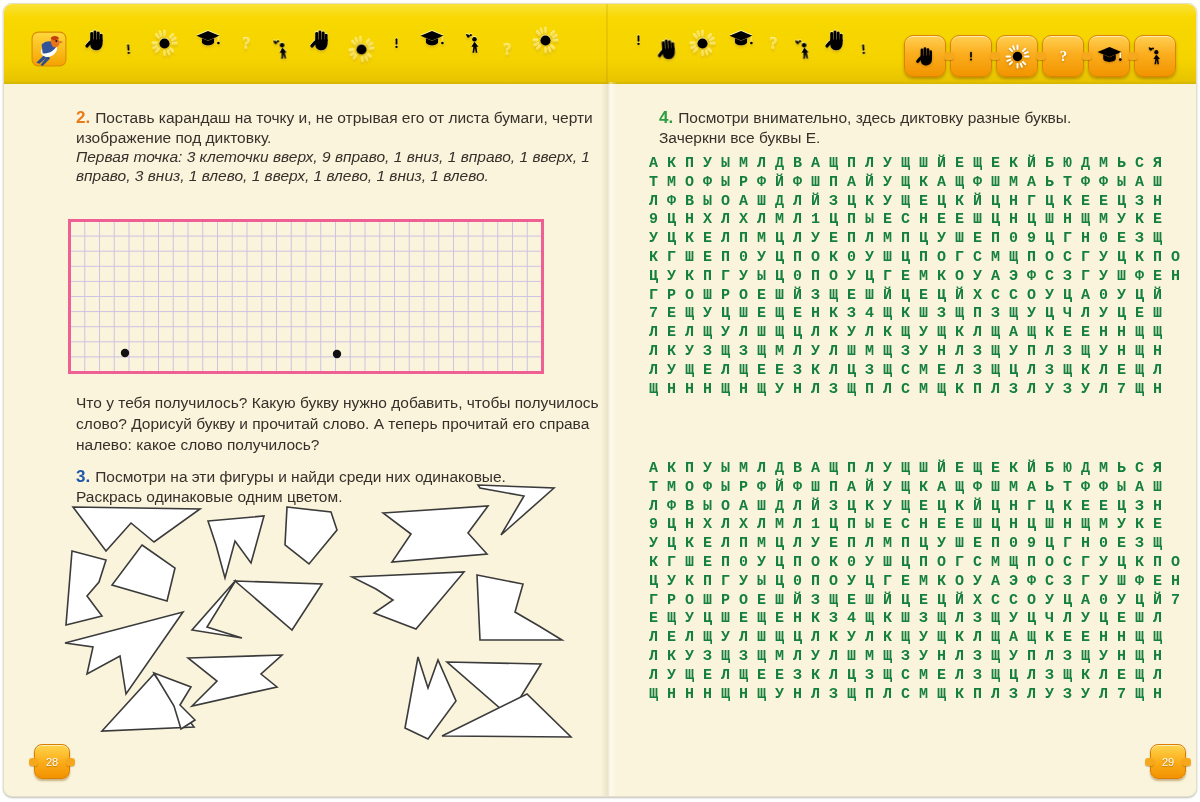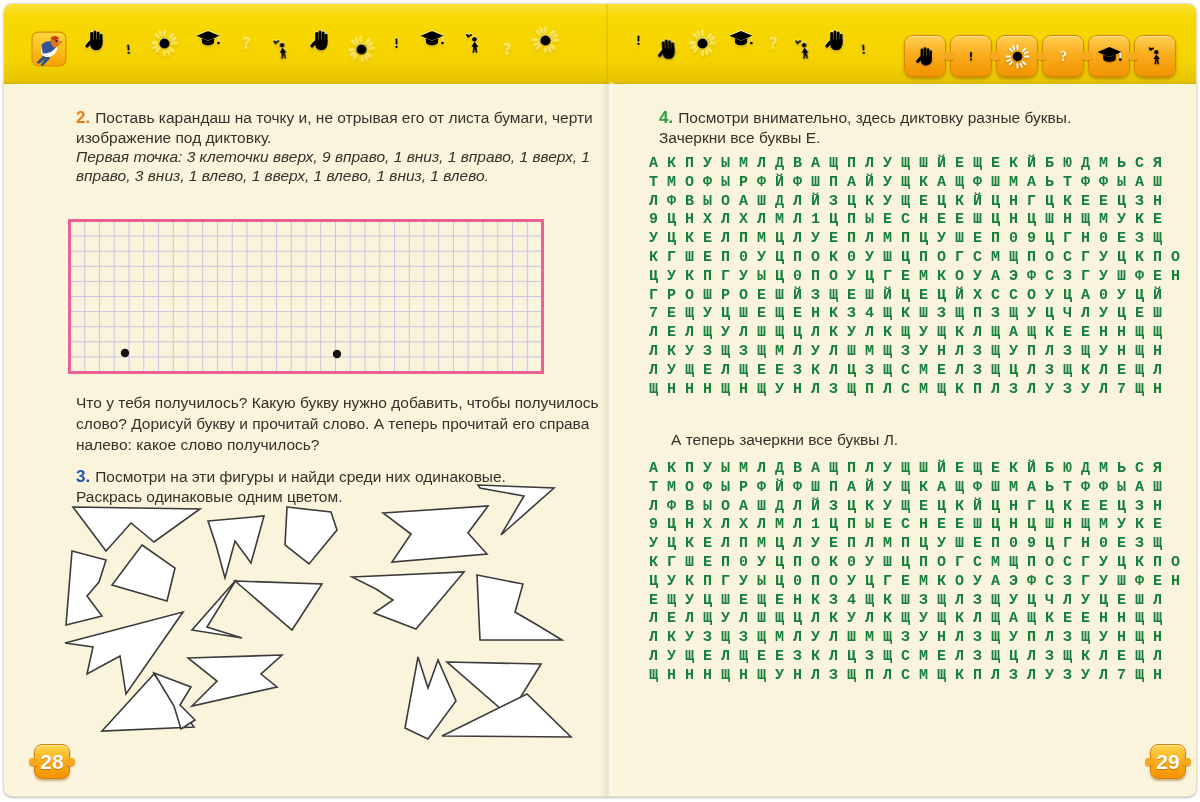--- a/index.html
+++ b/index.html
@@ -54,21 +54,21 @@
   #shapes-svg{position:absolute;left:0;top:0;width:600px;height:802px;}
   #task4{position:absolute;left:648px;top:97px;width:522px;}
   .letter-grid{position:absolute;left:645px;width:535px;font-family:"Liberation Mono",monospace;
     font-weight:bold;font-size:15px;color:#15803d;}
   .letter-row{letter-spacing:9px;line-height:18.8px;white-space:nowrap;}
   #grid1{top:151px;} #grid2{top:456px;}
   #note{position:absolute;left:660px;top:419px;font-size:15.5px;}
   .page-badge{position:absolute;width:34px;height:33px;border-radius:8px;
     background:linear-gradient(#ffd44d,#fbab17 55%,#f29200);border:1px solid #d97e00;
     box-shadow:0 2px 2px rgba(130,80,0,.4), inset 0 1px 0 rgba(255,255,255,.6);
-    color:#fff;font-weight:bold;font-size:21px;display:flex;align-items:center;justify-content:center;
+    color:#fff;font-weight:normal;font-size:11px;display:flex;align-items:center;justify-content:center;
     text-shadow:0 1px 1px rgba(150,90,0,.6);}
   .page-badge::before,.page-badge::after{content:"";position:absolute;top:13px;width:9px;height:8px;
     border-radius:3px;background:#f6a81c;box-shadow:0 1px 1px rgba(130,80,0,.35);}
   .page-badge::before{left:-6px}.page-badge::after{right:-6px}
   #badge-28{left:30px;top:740px;} #badge-29{left:1146px;top:740px;}
 </style>
 </head>
 <body>
 
 <div class="paper">
@@ -521,30 +521,30 @@
       <div class="letter-row">КГШЕП0УЦПОК0УШЦПОГСМЩПОСГУЦКПО</div>
       <div class="letter-row">ЦУКПГУЫЦ0ПОУЦГЕМКОУАЭФСЗГУШФЕН</div>
       <div class="letter-row">ГРОШРОЕШЙЗЩЕШЙЦЕЦЙХССОУЦА0УЦЙ</div>
       <div class="letter-row">7ЕЩУЦШЕЩЕНКЗ4ЩКШЗЩПЗЩУЦЧЛУЦЕШ</div>
       <div class="letter-row">ЛЕЛЩУЛШЩЦЛКУЛКЩУЩКЛЩАЩКЕЕННЩЩ</div>
       <div class="letter-row">ЛКУЗЩЗЩМЛУЛШМЩЗУНЛЗЩУПЛЗЩУНЩН</div>
       <div class="letter-row">ЛУЩЕЛЩЕЕЗКЛЦЗЩСМЕЛЗЩЦЛЗЩКЛЕЩЛ</div>
       <div class="letter-row">ЩНННЩНЩУНЛЗЩПЛСМЩКПЛЗЛУЗУЛ7ЩН</div>
     </div>
 
-  <p id="note">А теперь зачеркни все буквы Л.</p>
 
   <div id="grid2" class="letter-grid">
       <div class="letter-row">АКПУЫМЛДВАЩПЛУЩШЙЕЩЕКЙБЮДМЬСЯ</div>
       <div class="letter-row">ТМОФЫРФЙФШПАЙУЩКАЩФШМАЬТФФЫАШ</div>
       <div class="letter-row">ЛФВЫОАШДЛЙЗЦКУЩЕЦКЙЦНГЦКЕЕЦЗН</div>
       <div class="letter-row">9ЦНХЛХЛМЛ1ЦПЫЕСНЕЕШЦНЦШНЩМУКЕ</div>
       <div class="letter-row">УЦКЕЛПМЦЛУЕПЛМПЦУШЕП09ЦГН0ЕЗЩ</div>
       <div class="letter-row">КГШЕП0УЦПОК0УШЦПОГСМЩПОСГУЦКПО</div>
       <div class="letter-row">ЦУКПГУЫЦ0ПОУЦГЕМКОУАЭФСЗГУШФЕН</div>
+      <div class="letter-row">ГРОШРОЕШЙЗЩЕШЙЦЕЦЙХССОУЦА0УЦЙ7</div>
       <div class="letter-row">ЕЩУЦШЕЩЕНКЗ4ЩКШЗЩЛЗЩУЦЧЛУЦЕШЛ</div>
       <div class="letter-row">ЛЕЛЩУЛШЩЦЛКУЛКЩУЩКЛЩАЩКЕЕННЩЩ</div>
       <div class="letter-row">ЛКУЗЩЗЩМЛУЛШМЩЗУНЛЗЩУПЛЗЩУНЩН</div>
       <div class="letter-row">ЛУЩЕЛЩЕЕЗКЛЦЗЩСМЕЛЗЩЦЛЗЩКЛЕЩЛ</div>
       <div class="letter-row">ЩНННЩНЩУНЛЗЩПЛСМЩКПЛЗЛУЗУЛ7ЩН</div>
     </div>
 
   <div class="page-badge" id="badge-29">
     <span>29</span>
   </div>

